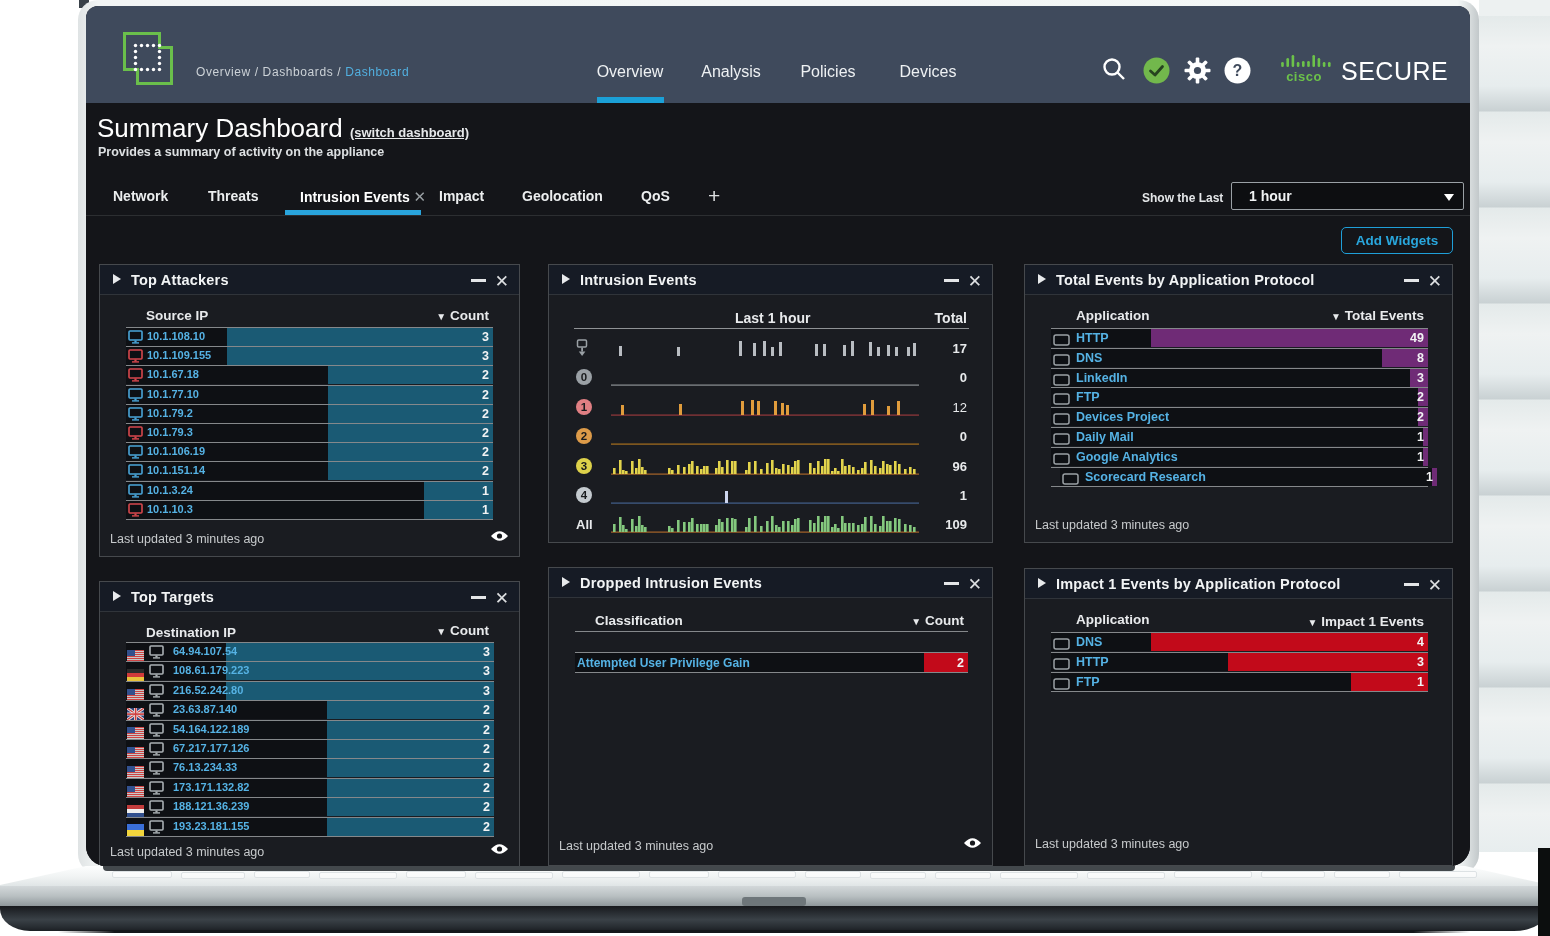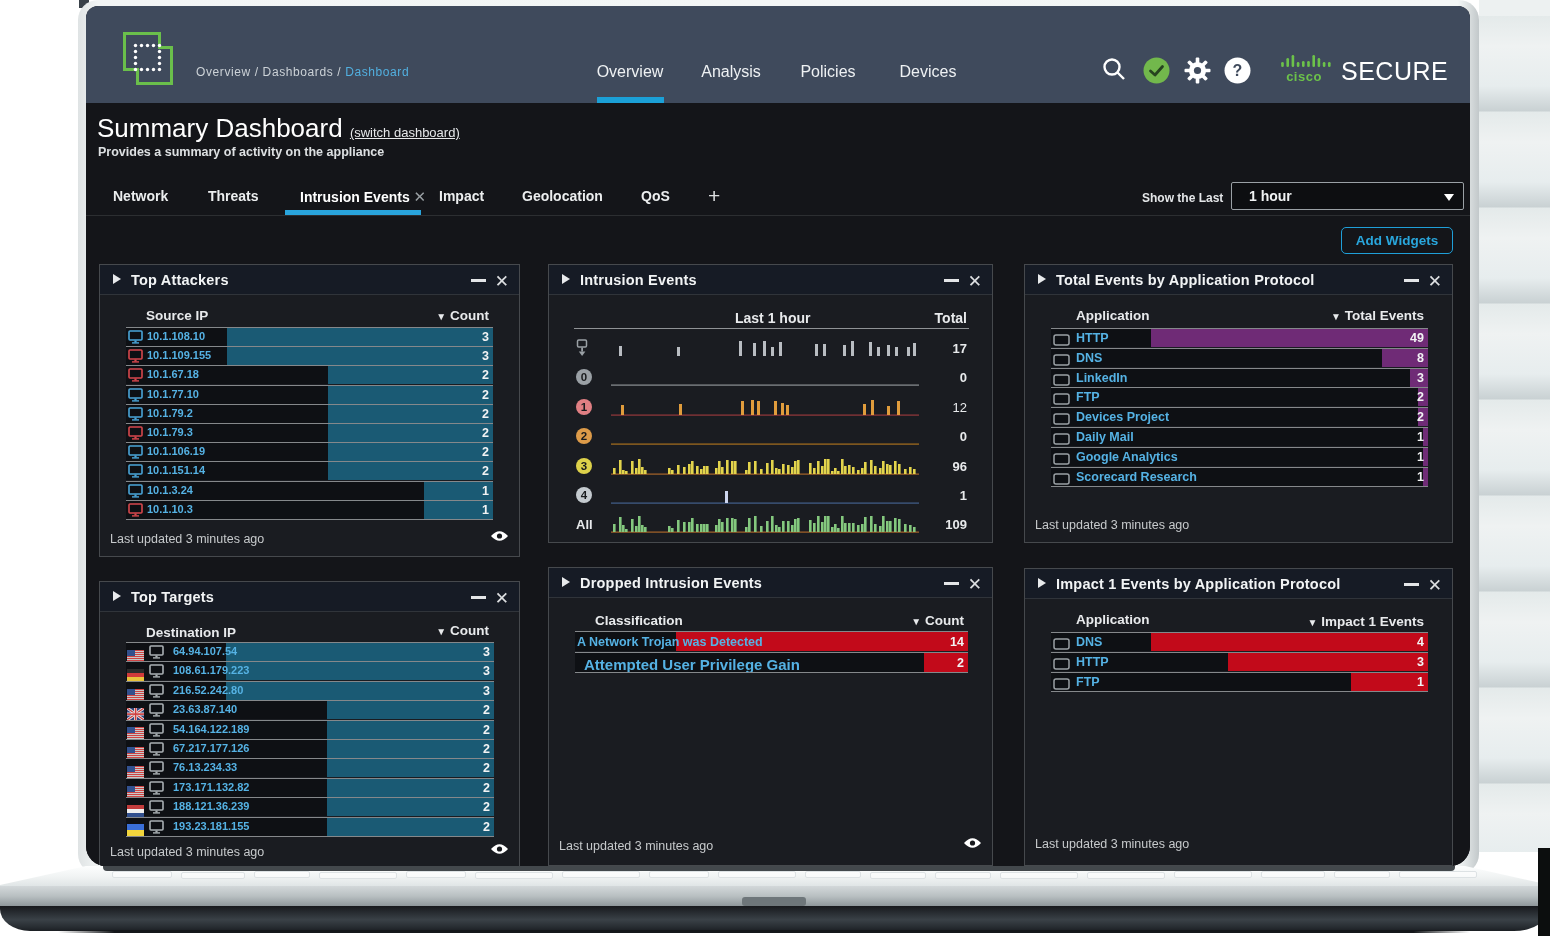--- a/index.html
+++ b/index.html
@@ -89,21 +89,21 @@
 <rect x="27.2" y="13" width="2.6" height="6" rx="1.3" fill="#6cc24a"></rect>
 <rect x="32.400000000000006" y="7" width="2.6" height="12" rx="1.3" fill="#6cc24a"></rect>
 <rect x="37.6" y="10" width="2.6" height="9" rx="1.3" fill="#6cc24a"></rect>
 <rect x="42.800000000000004" y="14" width="2.6" height="5" rx="1.3" fill="#6cc24a"></rect>
 <rect x="48.00000000000001" y="14" width="2.6" height="5" rx="1.3" fill="#6cc24a"></rect>
 <text x="24" y="33" text-anchor="middle" font-size="13" font-weight="bold" fill="#6cc24a" font-family="Liberation Sans" letter-spacing="0.5">cisco</text>
       </svg>
 <div class="abs" style="left:1255px;top:51px;font-size:25px;font-weight:normal;color:#fff;letter-spacing:0.5px">SECURE</div>
 </div>
 <div class="content">
-<div class="abs" style="left:11px;top:10px;font-size:26px;color:#fff">Summary Dashboard <span style="font-size:13px;color:#e6e8ea;text-decoration:underline;font-weight:normal">(switch dashboard)</span></div>
+<div class="abs" style="left:11px;top:10px;font-size:26px;color:#fff">Summary Dashboard <span style="font-size:13px;color:#e6e8ea;text-decoration:underline;font-weight:bold">(switch dashboard)</span></div>
 <div class="abs" style="left:12px;top:42px;font-size:12.5px;font-weight:bold;color:#dde0e2">Provides a summary of activity on the appliance</div>
 <div class="tab" style="left:27px">Network</div>
 <div class="tab" style="left:122px">Threats</div>
 <div class="tab" style="left:353px">Impact</div>
 <div class="tab" style="left:436px">Geolocation</div>
 <div class="tab" style="left:555px">QoS</div>
 <div class="tab" style="left:214px;color:#fff">Intrusion Events <span style="color:#9aa0a4;font-weight:normal;font-size:15px">✕</span></div>
 <div class="tab" style="left:622px;font-size:21px;font-weight:normal;color:#dcdee0;top:81px">+</div>
 <div class="abs" style="left:199px;top:107px;width:136px;height:6px;background:#29a4dc"></div>
 <div class="abs" style="left:0;top:112px;width:1384px;height:1px;background:#2c2e31"></div>
@@ -543,21 +543,21 @@
 <div class="sep" style="left:26px;top:181.8px;width:377px"></div>
 <div class="row" style="left:26px;top:182.8px;width:377px;height:18px">
 <div class="bar" style="right:0;width:5px;background:#6f2b76"></div>
 <div class="abs" style="left:2px;top:3px"><svg width="17" height="12" viewBox="0 0 17 12">
               <rect x="1" y="1" width="15" height="10" rx="2" fill="none" stroke="#9aa0a4" stroke-width="1.5"></rect>
             </svg></div>
 <div class="ip" style="left:25px;top:2px;font-size:12.5px">Google Analytics</div>
 <div class="cnt" style="top:2px">1</div>
 </div>
 <div class="sep" style="left:26px;top:201.6px;width:377px"></div>
-<div class="row" style="left:26px;top:202.6px;width:377px;height:18px">
+<div class="row" style="left:35px;top:202.6px;width:377px;height:18px">
 <div class="bar" style="right:0;width:5px;background:#6f2b76"></div>
 <div class="abs" style="left:2px;top:3px"><svg width="17" height="12" viewBox="0 0 17 12">
               <rect x="1" y="1" width="15" height="10" rx="2" fill="none" stroke="#9aa0a4" stroke-width="1.5"></rect>
             </svg></div>
 <div class="ip" style="left:25px;top:2px;font-size:12.5px">Scorecard Research</div>
 <div class="cnt" style="top:2px">1</div>
 </div>
 <div class="sep" style="left:26px;top:221.4px;width:377px"></div>
 <div class="lu" style="left:10px;bottom:10px">Last updated 3 minutes ago</div>
 </div>
@@ -773,29 +773,24 @@
 <div class="w" style="left:462px;top:464px;width:445px;height:299px">
 <div class="whead">
           <div class="tri"></div>
           <div class="wtitle">Dropped Intrusion Events</div>
           <div class="minus" style="right:33px"></div>
           <div class="xx" style="right:10px">✕</div>
         </div>
 <div class="colh" style="left:46px;top:45px">Classification</div>
 <div class="colh" style="right:28px;top:45px"><span style="font-size:10px">▼</span> Count</div>
 <div class="sep" style="left:26px;top:63.0px;width:393px"></div>
-<div class="row" style="left:26px;top:64.0px;width:393px;height:19px">
-<div class="bar" style="right:0;width:292px;background:#c20a1a"></div>
-<div class="ip" style="left:2px;top:3px;font-size:12.5px">A Network Trojan was Detected</div>
-<div class="cnt" style="top:3px">14</div>
-</div>
 <div class="sep" style="left:26px;top:83.5px;width:393px"></div>
 <div class="row" style="left:26px;top:84.5px;width:393px;height:19px">
 <div class="bar" style="right:0;width:44px;background:#c20a1a"></div>
-<div class="ip" style="left:9px;top:3px;font-size:15px">Attempted User Privilege Gain</div>
+<div class="ip" style="left:2px;top:3px;font-size:12px">Attempted User Privilege Gain</div>
 <div class="cnt" style="top:3px">2</div>
 </div>
 <div class="sep" style="left:26px;top:104.0px;width:393px"></div>
 <div class="lu" style="left:10px;bottom:12px">Last updated 3 minutes ago</div>
 <div class="abs" style="right:10px;bottom:12px"><svg width="19" height="12" viewBox="0 0 19 12">
             <path d="M1,6 Q9.5,-3.5 18,6 Q9.5,15.5 1,6 Z" fill="#fff"></path>
             <circle cx="9.5" cy="6" r="2.6" fill="#17191d"></circle>
           </svg></div>
 </div>
 <div class="w" style="left:938px;top:465px;width:429px;height:298px">

